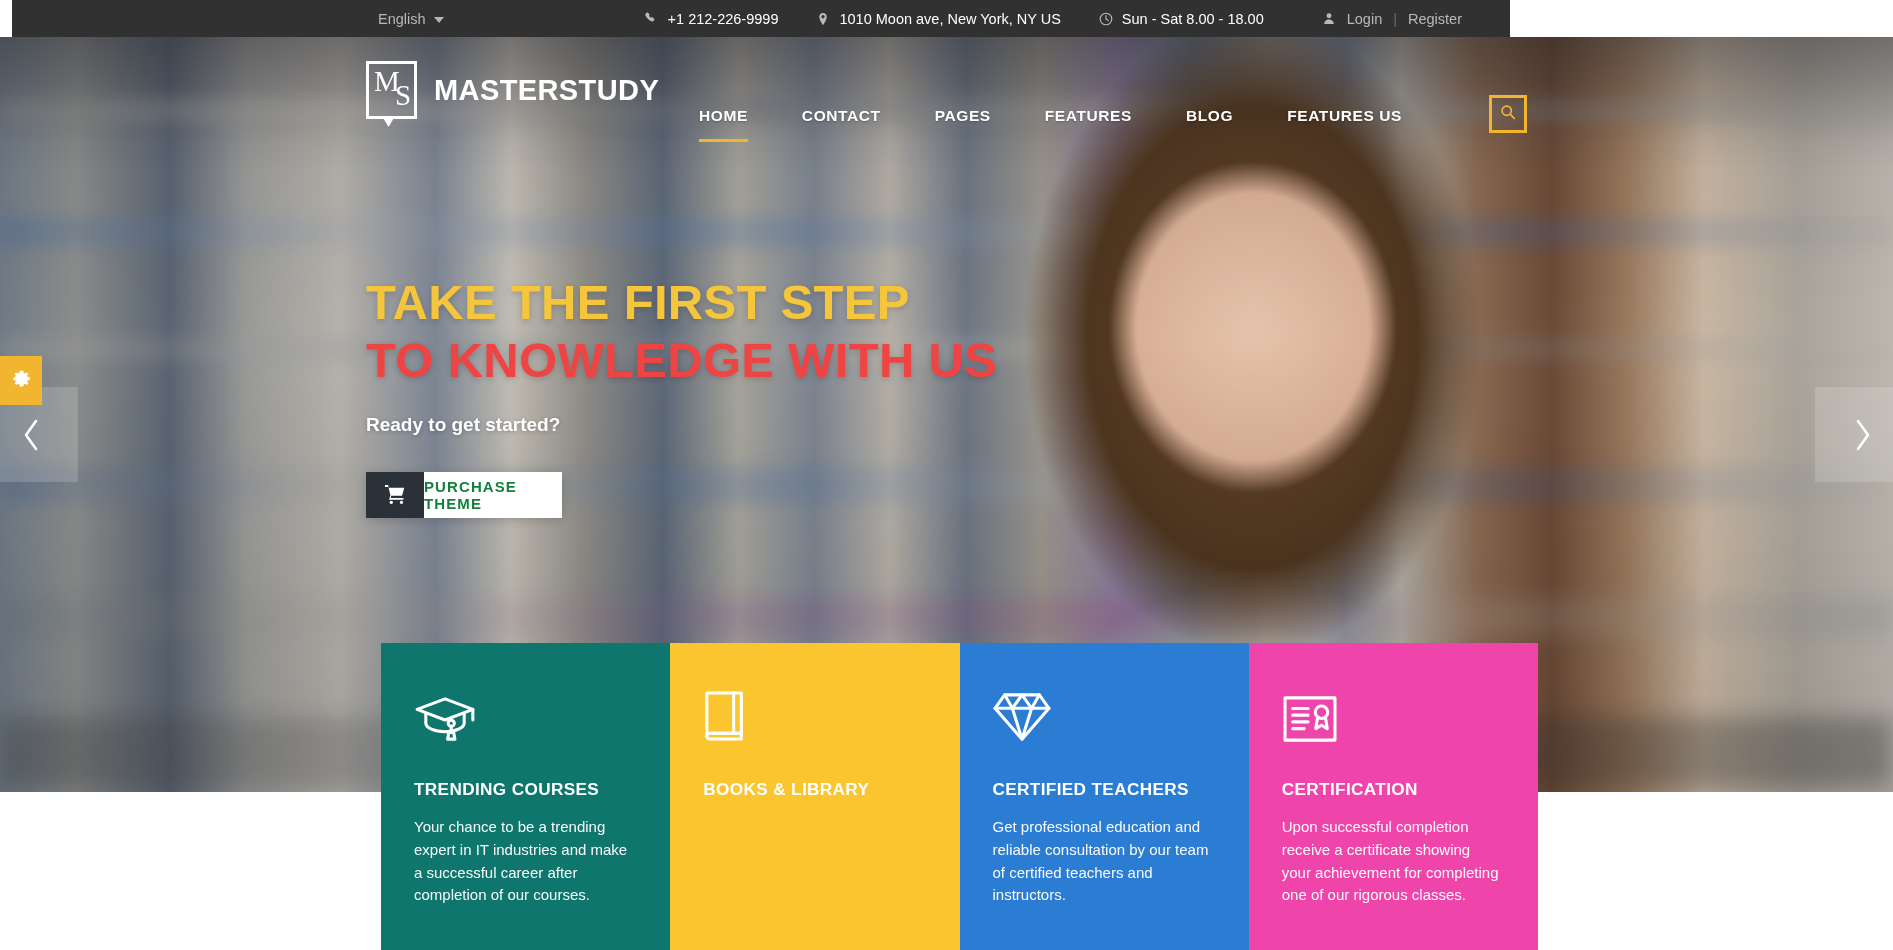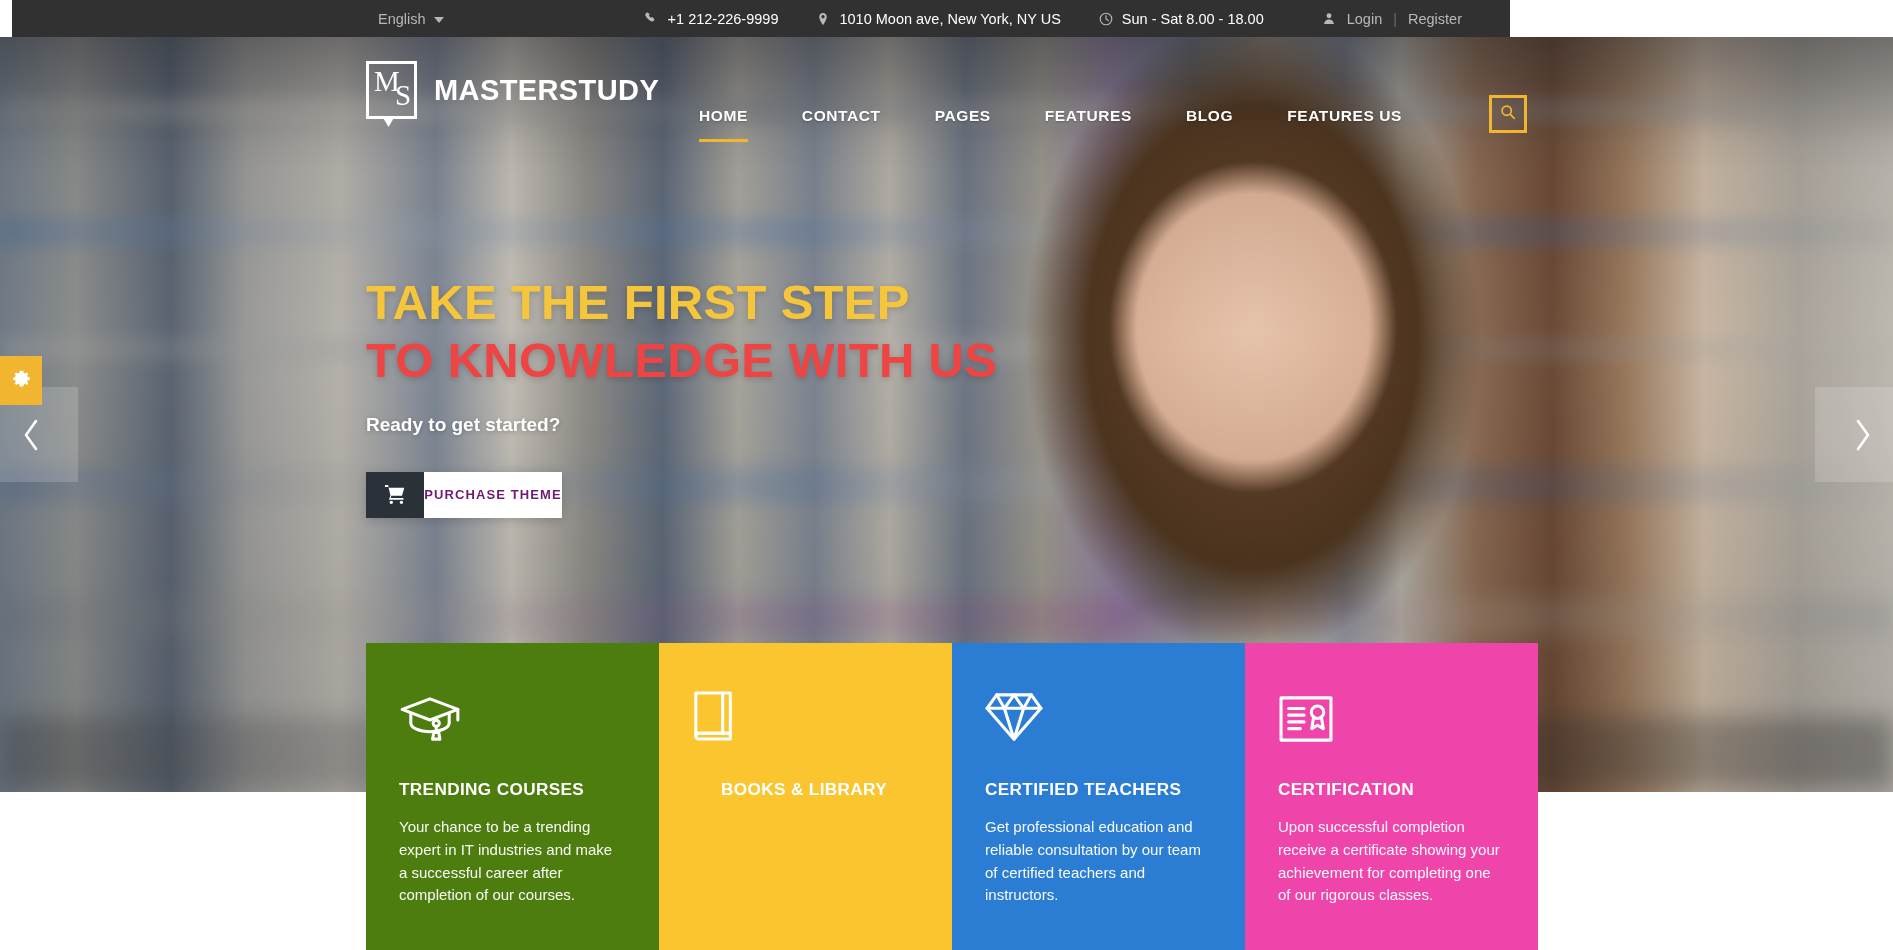--- a/index.html
+++ b/index.html
@@ -139,21 +139,21 @@
   .cta{
     margin-top:36px; display:inline-flex; align-items:stretch;
     background:#ffffff; height:46px; width:196px;
     box-shadow:0 2px 10px rgba(0,0,0,.18);
   }
   .cta-icon{
     width:58px; background:#2b3138; display:flex; align-items:center; justify-content:center;
   }
   .cta-label{
     flex:1; display:flex; align-items:center; justify-content:center;
-    color:#701a75; font-size:13px; font-weight:bold; letter-spacing:1.1px;
+    color:#15803d; font-size:15px; font-weight:bold; letter-spacing:1.1px;
   }
 
   
   .gear-tab{
     position:absolute; left:0; top:319px; width:42px; height:49px;
     background:#f2b530; display:flex; align-items:center; justify-content:center;
     z-index:40; cursor:pointer;
   }
   .arrow{
     position:absolute; top:350px; width:95px; height:95px;
@@ -171,22 +171,22 @@
   }
   .card{ width:293px; padding:42px 36px 0 33px; position:relative; }
   .card .c-icon{ height:58px; display:flex; align-items:flex-end; }
   .card h3{
     margin-top:36px; color:#fff; font-size:17.2px; font-weight:bold; letter-spacing:0.35px;
   }
   .card p{
     margin-top:16px; color:#ffffff; font-size:15px; line-height:1.52;
     opacity:0.97;
   }
-  .c-green{ background:#4d7c0f; }
-  .c-yellow{ background:#fbc52f;text-align:center; }
+  .c-green{ background:#0f766e;margin-left:15px; }
+  .c-yellow{ background:#fbc52f; }
   .c-blue{ background:#2b7cd3; }
   .c-pink{ background:#ef45ab; }
 </style>
 </head>
 <body>
 
 <div class="topbar">
   <div class="topbar-lang">
     <span>English</span>
     <span class="caret-down"></span>

